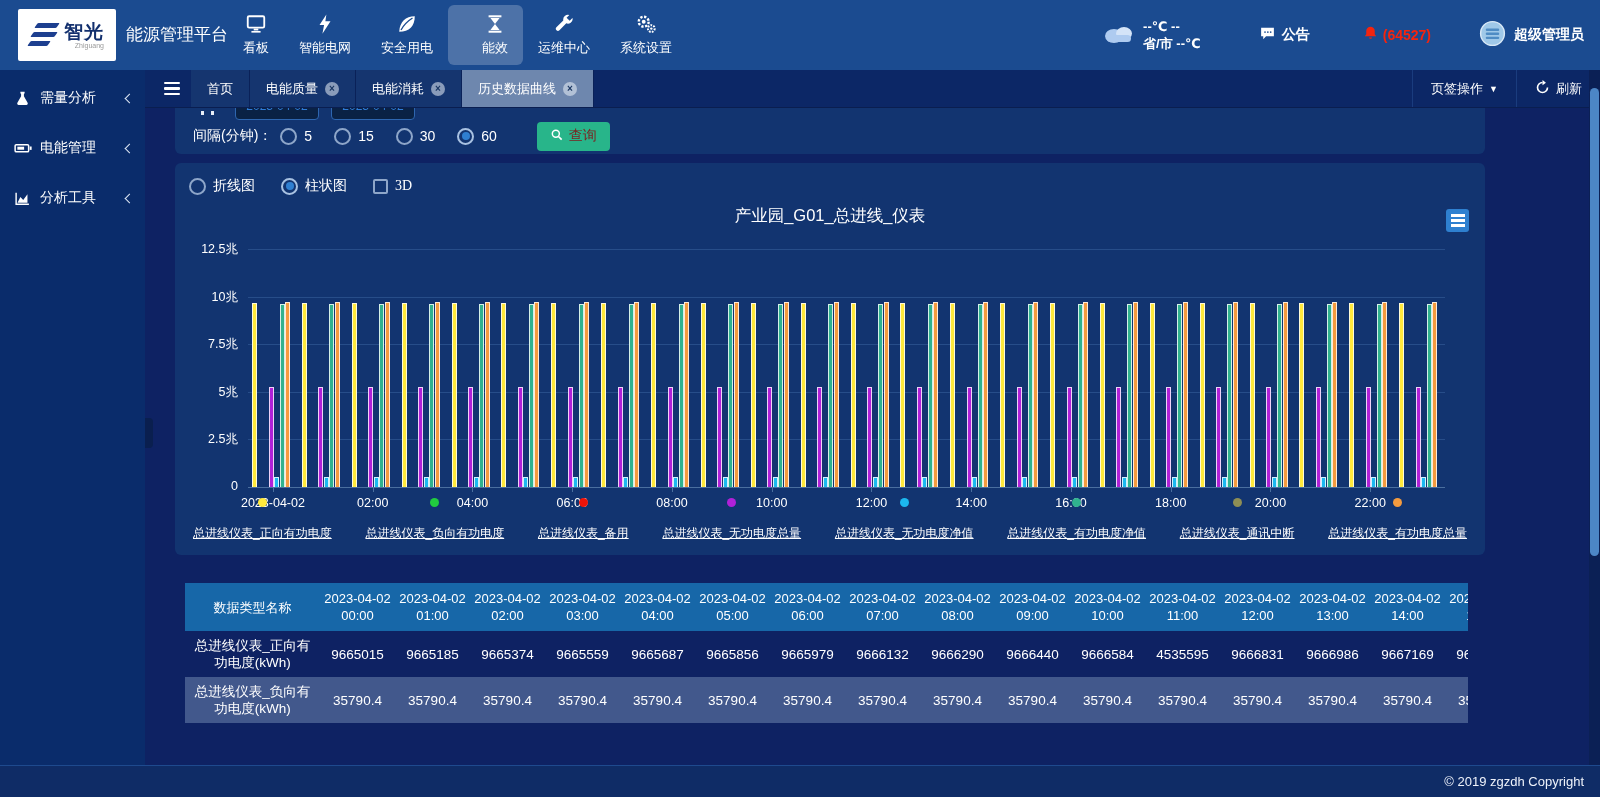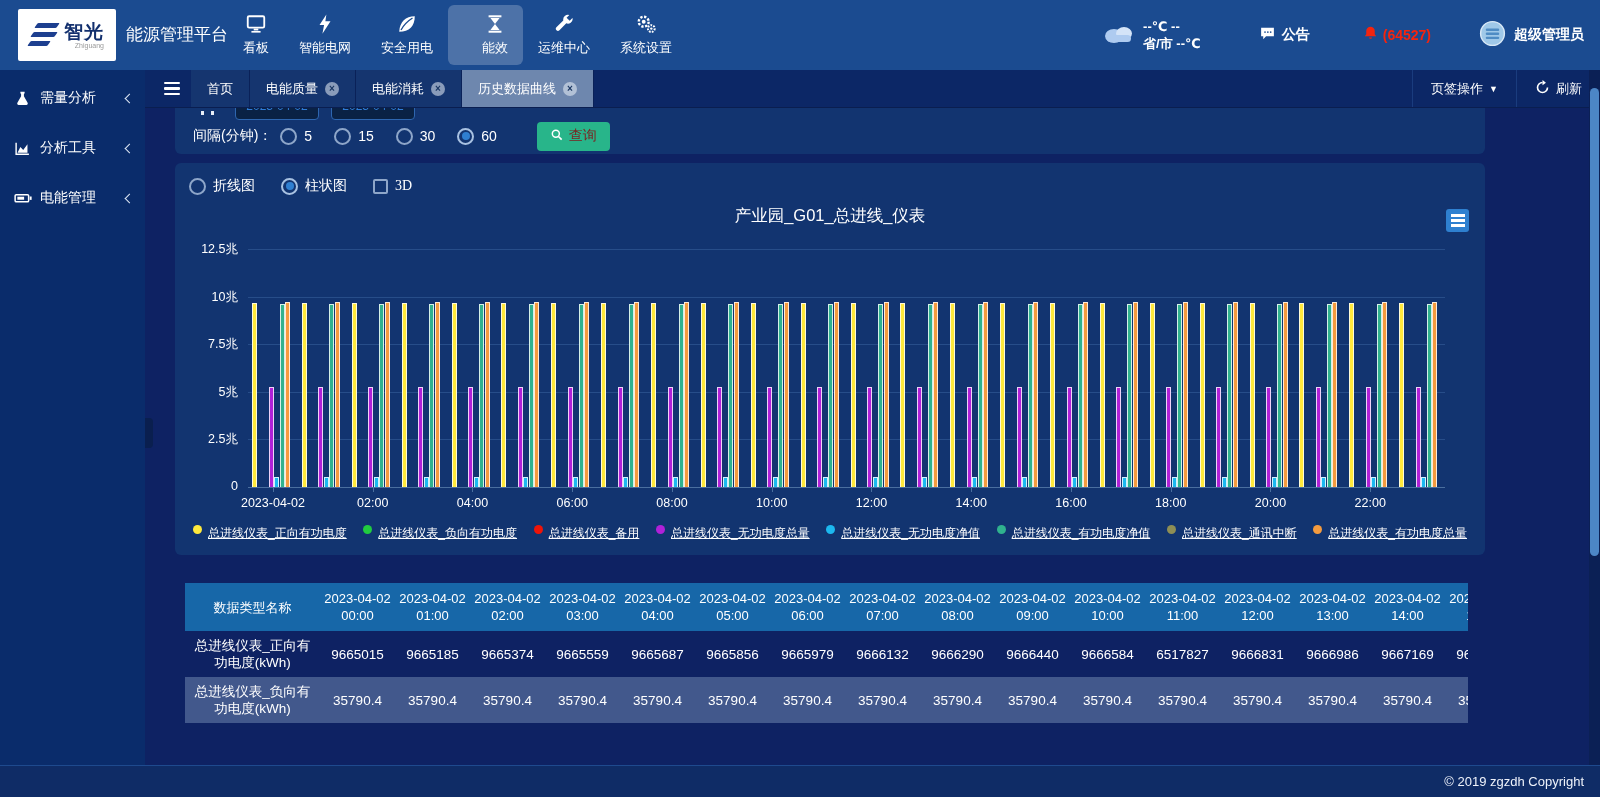--- a/index.html
+++ b/index.html
@@ -89,21 +89,21 @@
                     display:flex; flex-direction:column; align-items:center; justify-content:center; gap:2.6px; cursor:pointer; }
   .chart-menu-btn i { width:14px; height:2.6px; background:#fff; }
   .plot { position:absolute; left:73px; top:86px; width:1197px; height:238px; }
   .gridline { position:absolute; left:0; right:0; height:1px; background:rgba(95,145,205,0.28); }
   .gridline.base { background:#4a6f9f; }
   .bar { position:absolute; bottom:0; width:5px; border:1px solid rgba(255,255,255,0.8); border-bottom:none; }
   .ylabel { position:absolute; width:60px; text-align:right; font-size:12.5px; color:#fff; }
   .xlabel { position:absolute; top:333px; width:90px; margin-left:-45px; text-align:center; font-size:12.5px; color:#fff; }
   .xtick { position:absolute; top:324px; width:1px; height:5px; background:#4a6f9f; }
   .legend { position:absolute; left:18px; right:18px; bottom:13px; display:flex; justify-content:space-between; }
-  .legend-item { display:flex; align-items:flex-start; gap:6px; cursor:pointer; }
+  .legend-item { display:flex; align-items:center; gap:18px; cursor:pointer;flex-direction:column; }
   .legend-dot { width:9px; height:9px; border-radius:50%; flex:none; }
   .legend-lb { font-size:12px; color:#fff; text-decoration:underline; white-space:nowrap; }
 
   
   .data-table { position:absolute; left:40px; top:475px; width:1283px; overflow:hidden; }
   .trow { display:flex; width:1335px; }
   .trow.thead { background:#1767a8; }
   .trow.odd { background:#0e2263; }
   .trow.even { background:#42588c; }
   .tcell { width:75px; flex:none; display:flex; flex-direction:column; align-items:center; justify-content:center;
@@ -247,37 +247,37 @@
       <span class="side-ic">
         <svg viewBox="0 0 24 24" width="17" height="17">
           <path d="M9 2.5h6v2l-1 1v3.2l5.2 9.3A2 2 0 0 1 17.4 21H6.6a2 2 0 0 1-1.8-3l5.2-9.3V5.5l-1-1Z" fill="#fff"></path>
         </svg>
       </span>
       <span class="side-lb">需量分析</span>
       <span class="chev-left"></span>
     </div>
     <div class="side-item">
       <span class="side-ic">
-        <svg viewBox="0 0 24 24" width="17" height="17">
-          <path d="M3 4v16h18" stroke="#fff" stroke-width="2" fill="none"></path>
-          <path d="M5 18l4-8 4 4 6-8v12Z" fill="#fff"></path>
-        </svg>
-      </span>
-      <span class="side-lb">分析工具</span>
-      <span class="chev-left"></span>
-    </div>
-    <div class="side-item">
-      <span class="side-ic">
         <svg viewBox="0 0 24 24" width="18" height="18">
           <rect x="1.5" y="7.5" width="18" height="9.5" rx="1.5" fill="none" stroke="#fff" stroke-width="2"></rect>
           <rect x="21" y="10" width="2.5" height="4.5" fill="#fff"></rect>
           <rect x="4.5" y="10.3" width="9" height="4" fill="#fff"></rect>
         </svg>
       </span>
       <span class="side-lb">电能管理</span>
+      <span class="chev-left"></span>
+    </div>
+    <div class="side-item">
+      <span class="side-ic">
+        <svg viewBox="0 0 24 24" width="17" height="17">
+          <path d="M3 4v16h18" stroke="#fff" stroke-width="2" fill="none"></path>
+          <path d="M5 18l4-8 4 4 6-8v12Z" fill="#fff"></path>
+        </svg>
+      </span>
+      <span class="side-lb">分析工具</span>
       <span class="chev-left"></span>
     </div>
   </aside>
 <div class="collapse-handle"></div>
 
 <div class="tabbar">
   <div class="burger">
       <i></i>
       <i></i>
       <i></i>
@@ -634,21 +634,21 @@
         <div class="tcell">9665185</div>
         <div class="tcell">9665374</div>
         <div class="tcell">9665559</div>
         <div class="tcell">9665687</div>
         <div class="tcell">9665856</div>
         <div class="tcell">9665979</div>
         <div class="tcell">9666132</div>
         <div class="tcell">9666290</div>
         <div class="tcell">9666440</div>
         <div class="tcell">9666584</div>
-        <div class="tcell">6517827</div>
+        <div class="tcell">4535595</div>
         <div class="tcell">9666831</div>
         <div class="tcell">9666986</div>
         <div class="tcell">9667169</div>
         <div class="tcell">9667354</div>
       </div>
       <div class="trow even">
         <div class="tcell name">总进线仪表_负向有功电度(kWh)</div>
         <div class="tcell">35790.4</div>
         <div class="tcell">35790.4</div>
         <div class="tcell">35790.4</div>

